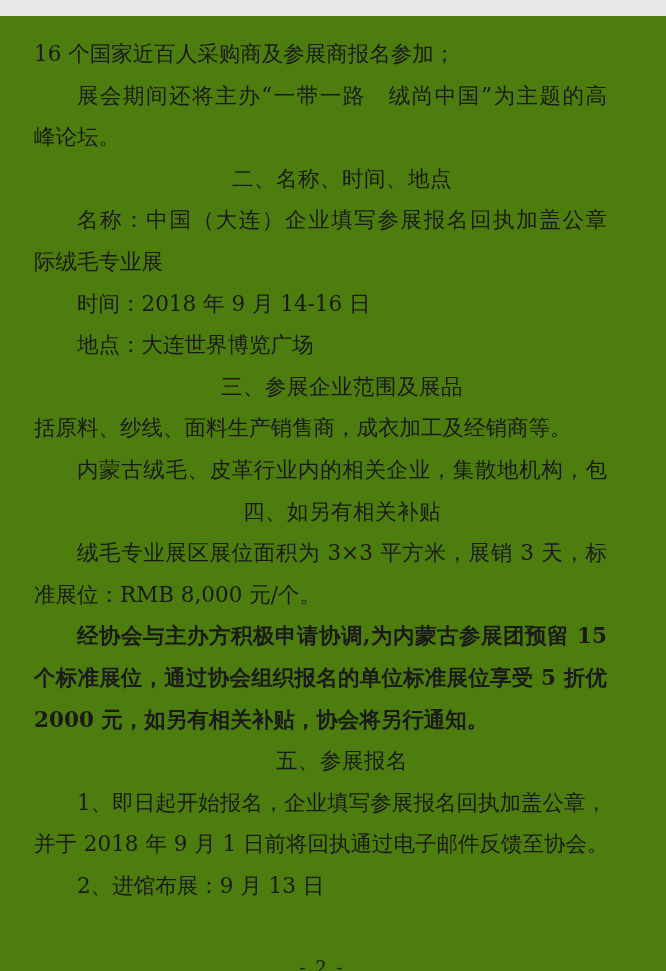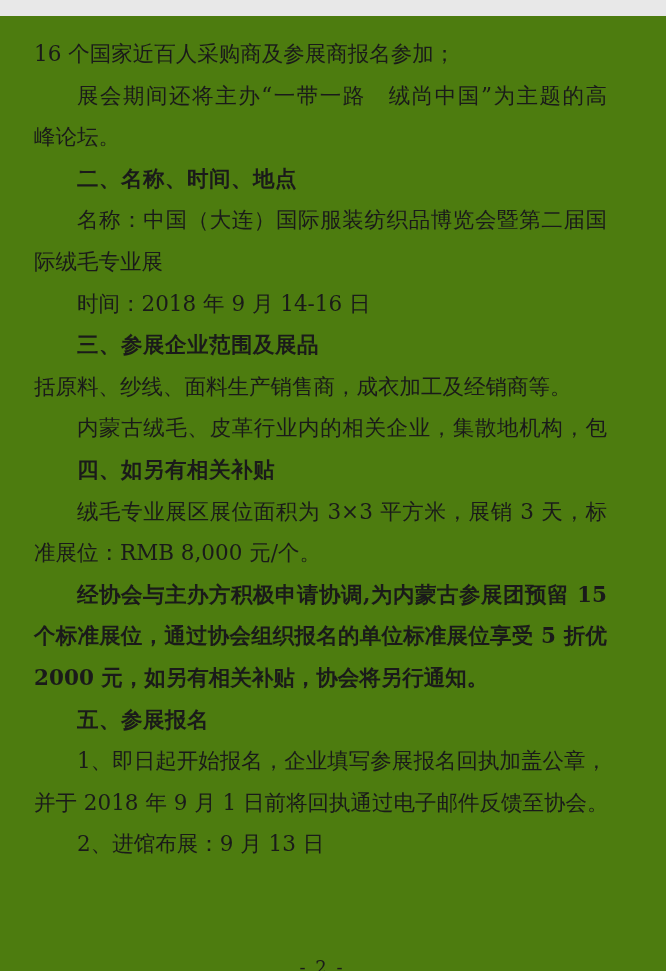--- a/index.html
+++ b/index.html
@@ -26,24 +26,25 @@
     white-space: nowrap;
     text-align: left;
   }
   .line.full {
     white-space: normal;
     text-align: justify;
     text-align-last: justify;
   }
   .indent { text-indent: 43px; }
   .heading {
-    font-weight: 700;
+    font-weight: 400;
     font-family: "DejaVu Sans", "Liberation Sans", sans-serif;
     font-size: 21.5px;
     letter-spacing: 0.5px;
+    text-align: center;
   }
   .bold { font-weight: 700; }
   .page-number {
     position: absolute;
     left: 0;
     right: 22px;
     bottom: 4px;
     height: 30px;
     line-height: 30px;
     text-align: center;
@@ -53,23 +54,24 @@
 </style>
 </head>
 <body>
 
 <div class="page">
   <div class="content">
     <div class="line">16 个国家近百人采购商及参展商报名参加；</div>
     <div class="line indent full">展会期间还将主办“一带一路　绒尚中国”为主题的高</div>
     <div class="line">峰论坛。</div>
     <div class="line indent heading">二、名称、时间、地点</div>
-    <div class="line indent full">名称：中国（大连）国际服装纺织品博览会暨第二届国</div>
+    <div class="line indent full">名称：中国（大连）企业填写参展报名回执加盖公章</div>
     <div class="line">际绒毛专业展</div>
     <div class="line indent">时间：2018 年 9 月 14-16 日</div>
+    <div class="line indent">地点：大连世界博览广场</div>
     <div class="line indent heading">三、参展企业范围及展品</div>
     <div class="line">括原料、纱线、面料生产销售商，成衣加工及经销商等。</div>
     <div class="line indent full">内蒙古绒毛、皮革行业内的相关企业，集散地机构，包</div>
     <div class="line indent heading">四、如另有相关补贴</div>
     <div class="line indent full">绒毛专业展区展位面积为 3×3 平方米，展销 3 天，标</div>
     <div class="line">准展位：RMB 8,000 元/个。</div>
     <div class="line indent full bold">经协会与主办方积极申请协调,为内蒙古参展团预留 15</div>
     <div class="line full bold">个标准展位，通过协会组织报名的单位标准展位享受 5 折优</div>
     <div class="line bold">2000 元，如另有相关补贴，协会将另行通知。</div>
     <div class="line indent heading">五、参展报名</div>

